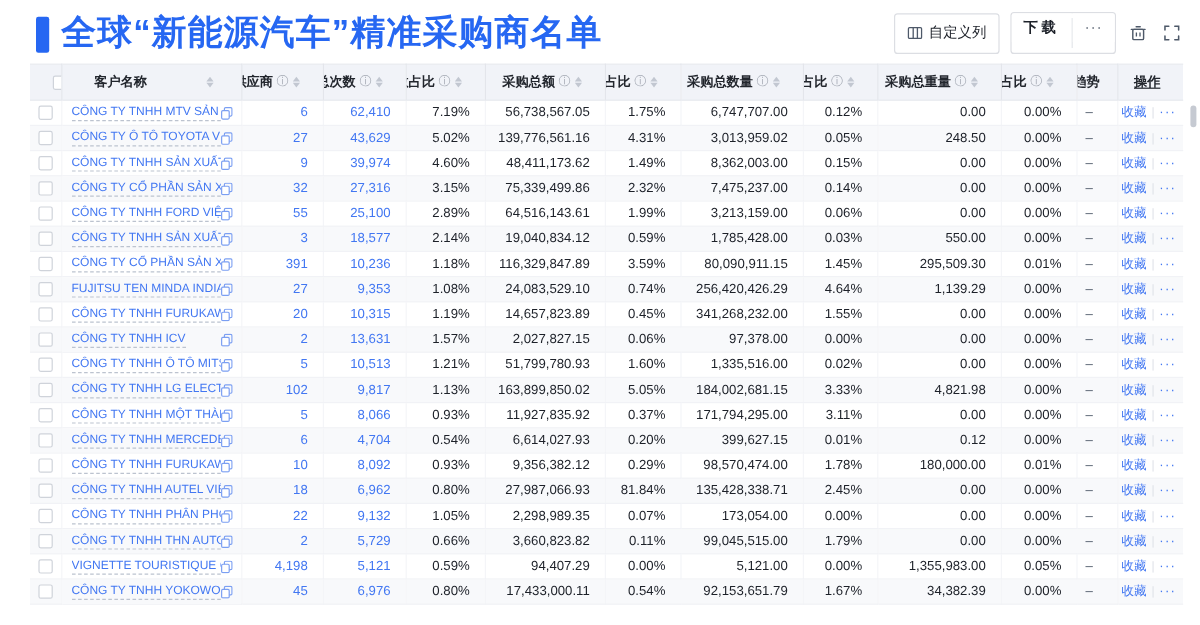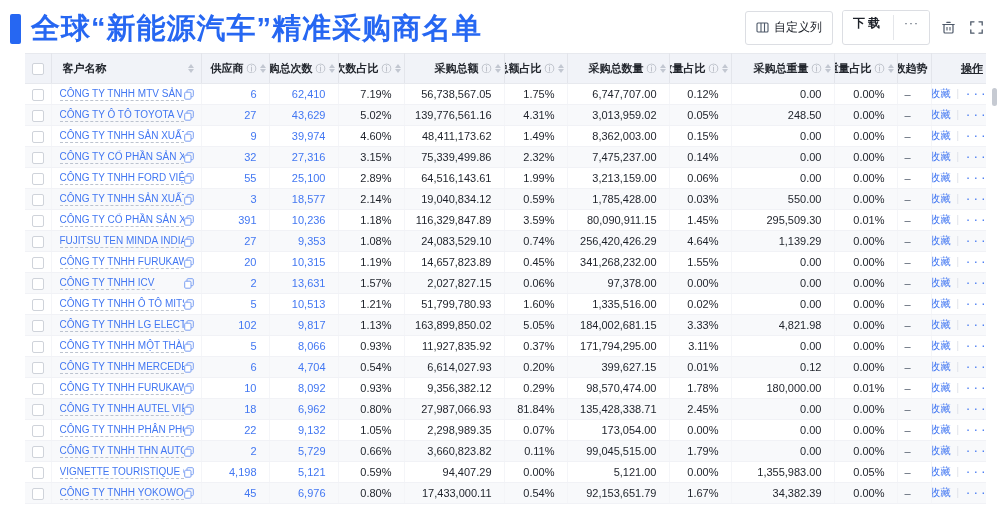--- a/index.html
+++ b/index.html
@@ -6,21 +6,21 @@
     --accent:#2667f2; --link:#4277f2; --txt:#1d2129; --hdr-bg:#f1f3f8;
     --bd:#e7e9ee; --bd-light:#f1f2f6;
   }
   *{box-sizing:border-box;margin:0;padding:0;}
   html,body{width:1000px;height:521px;overflow:hidden;background:#fff;
     font-family:"Liberation Sans","DejaVu Sans",sans-serif;color:var(--txt);}
   .page{position:relative;width:1000px;height:521px;}
 
   
   .topbar{display:flex;justify-content:space-between;align-items:flex-end;padding:10px 14px 8px 10px;}
-  .title-wrap{display:flex;align-items:center;}
+  .title-wrap{display:flex;align-items:center;margin-left:20px;}
   .title-bar{width:11px;height:30px;background:var(--accent);border-radius:2px;margin-right:10px;}
   h1.page-title{font-size:29px;font-weight:bold;color:var(--accent);letter-spacing:1px;line-height:1.1;white-space:nowrap;}
 
   .toolbar{display:flex;align-items:center;gap:9px;flex-shrink:0;}
   .search-box{display:flex;align-items:center;width:152px;height:26px;border-bottom:1px solid #ececf0;padding:0 4px;}
   .search-box input{flex:1;border:none;outline:none;font-size:11px;color:#4e5969;min-width:0;
     font-family:"Liberation Sans","DejaVu Sans",sans-serif;}
   .search-box input::placeholder{color:#c2c7d1;}
   .icon-btn{display:inline-flex;align-items:center;justify-content:center;background:none;border:none;cursor:pointer;padding:2px;}
   .btn{display:inline-flex;align-items:center;gap:5px;height:34px;padding:0 10px;background:#fff;
@@ -29,21 +29,21 @@
   .btn-group{display:inline-flex;height:35px;border:1px solid #dcdee3;border-radius:3px;overflow:hidden;}
   .btn-group .btn{border:none;border-radius:0;height:24px;}
   .btn-group .divider{width:1px;background:#e4e6ea;margin:4px 0;}
   .dl-label{letter-spacing:3px;font-weight:bold;}
   .more-dots{color:#4e5969;font-size:12px;letter-spacing:1px;}
 
   
   .table-wrap{margin:0 14px 0 25px;}
   table{border-collapse:collapse;table-layout:fixed;width:961px;font-size:11px;}
   thead th{height:30px;background:var(--hdr-bg);border-top:1px solid var(--bd);border-bottom:1px solid var(--bd);
-    border-right:1px solid #e3e5eb;font-weight:bold;font-size:11px;color:#22262d;overflow:hidden;white-space:nowrap;padding:0 3px;}
+    border-right:1px solid #e3e5eb;font-weight:bold;font-size:11px;color:#22262d;overflow:hidden;white-space:nowrap;padding:0 19px;}
   thead th:last-child{border-right:none;text-decoration:underline;}
   .th-in{display:flex;align-items:center;justify-content:flex-end;gap:3px;white-space:nowrap;}
   .th-in.left{justify-content:space-between;padding:0 4px 0 8px;}
   .info-icon{color:#a6abb5;font-size:10px;line-height:1;cursor:pointer;font-weight:normal;}
   .sorter{display:inline-flex;flex-direction:column;gap:1px;cursor:pointer;}
   .sorter i{display:block;width:0;height:0;border-left:3px solid transparent;border-right:3px solid transparent;}
   .sorter .s-up{border-bottom:4px solid #c2c7d1;}
   .sorter .s-dn{border-top:4px solid #c2c7d1;}
 
   tbody td{height:21px;border-bottom:1px solid var(--bd-light);border-right:1px solid #f4f5f8;
@@ -54,21 +54,21 @@
   .cb{display:inline-block;width:12px;height:12px;border:1px solid #cfd3da;border-radius:2px;background:#fff;
     vertical-align:middle;cursor:pointer;}
   .name-cell{position:relative;padding-left:8px !important;}
   .name-link{display:inline-block;max-width:124px;overflow:hidden;white-space:nowrap;color:var(--link);
     font-size:10px;text-decoration:none;border-bottom:1px dashed #bcc3cf;line-height:13px;cursor:pointer;vertical-align:middle;}
   .copy-icon{position:absolute;right:7px;top:5px;cursor:pointer;line-height:0;}
   td.num{text-align:right;padding-right:12px !important;color:var(--txt);}
   td.blue{color:var(--link);}
   td.trend{padding-left:7px !important;color:#4e5969;}
   .ops-cell{text-align:center;}
-  .ops-in{display:flex;align-items:center;justify-content:center;gap:4px;font-family:Liberation Mono, monospace;}
+  .ops-in{display:flex;align-items:center;gap:4px;}
   .op-link{color:var(--link);font-size:10.5px;text-decoration:none;cursor:pointer;}
   .op-sep{color:#dfe2e8;font-size:10px;}
   .op-more{color:var(--link);font-size:11px;letter-spacing:1px;cursor:pointer;line-height:1;}
 
   .vscroll{position:absolute;right:3px;top:88px;width:5px;height:18px;background:#c6cad2;border-radius:3px;cursor:pointer;}
 </style>
 </head>
 <body>
 
 <div class="page">

